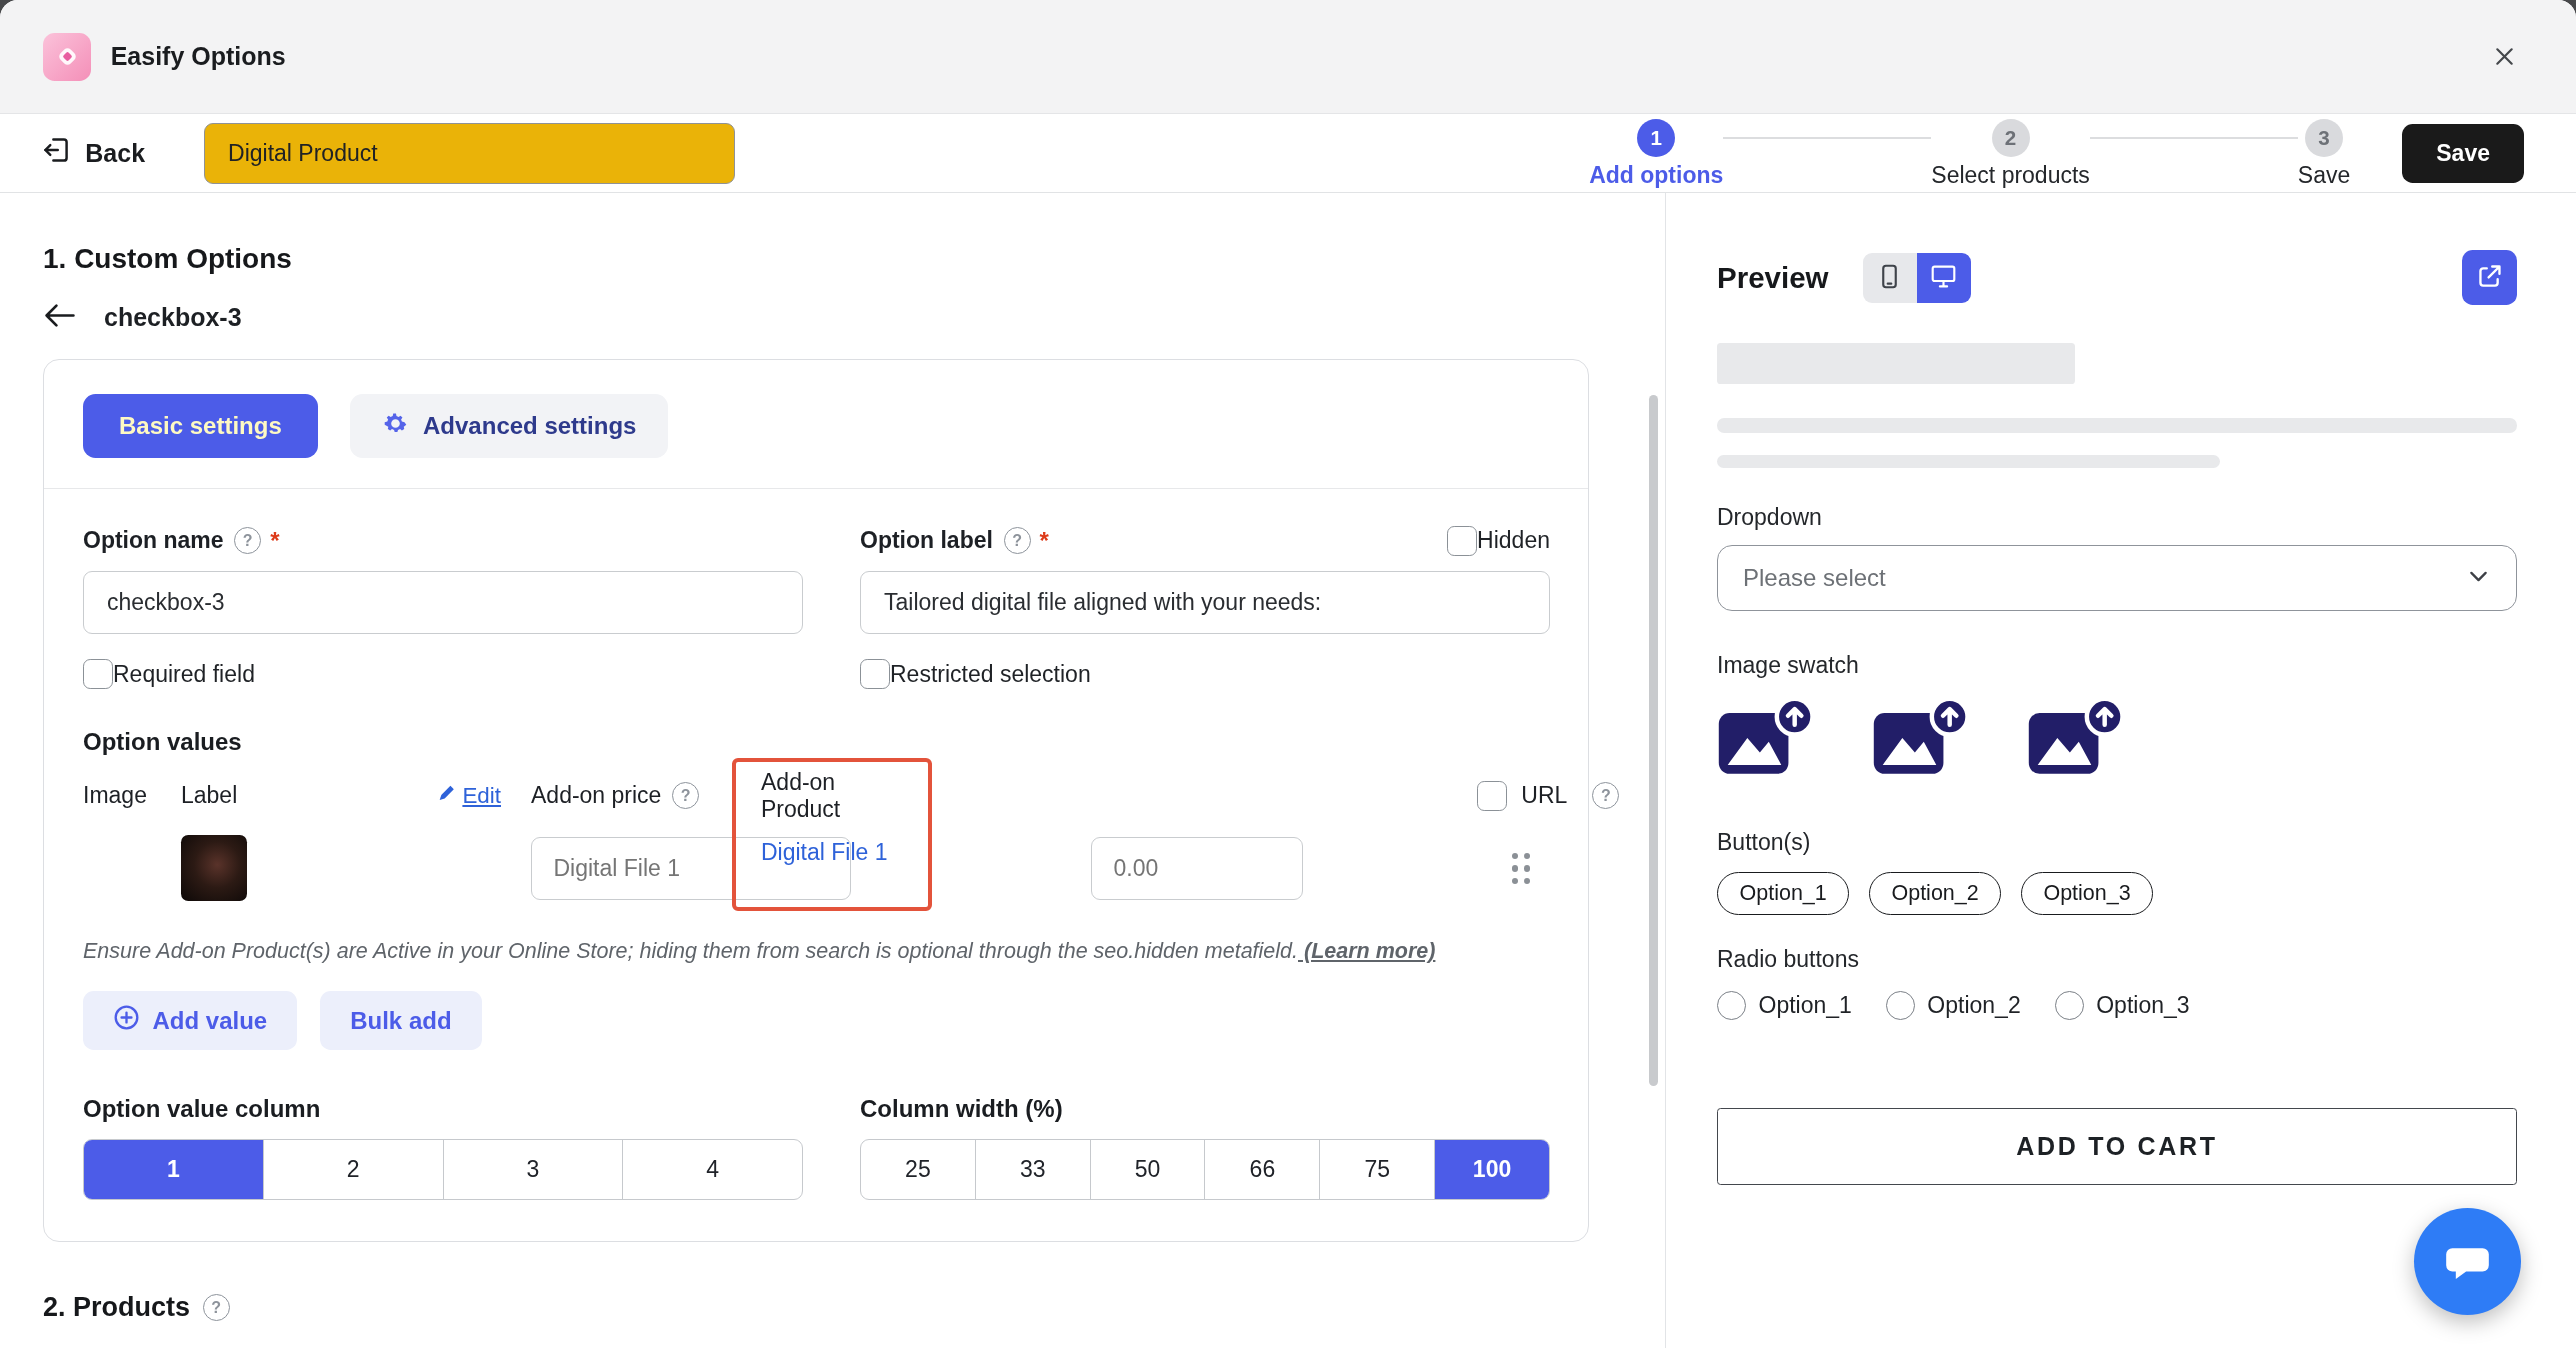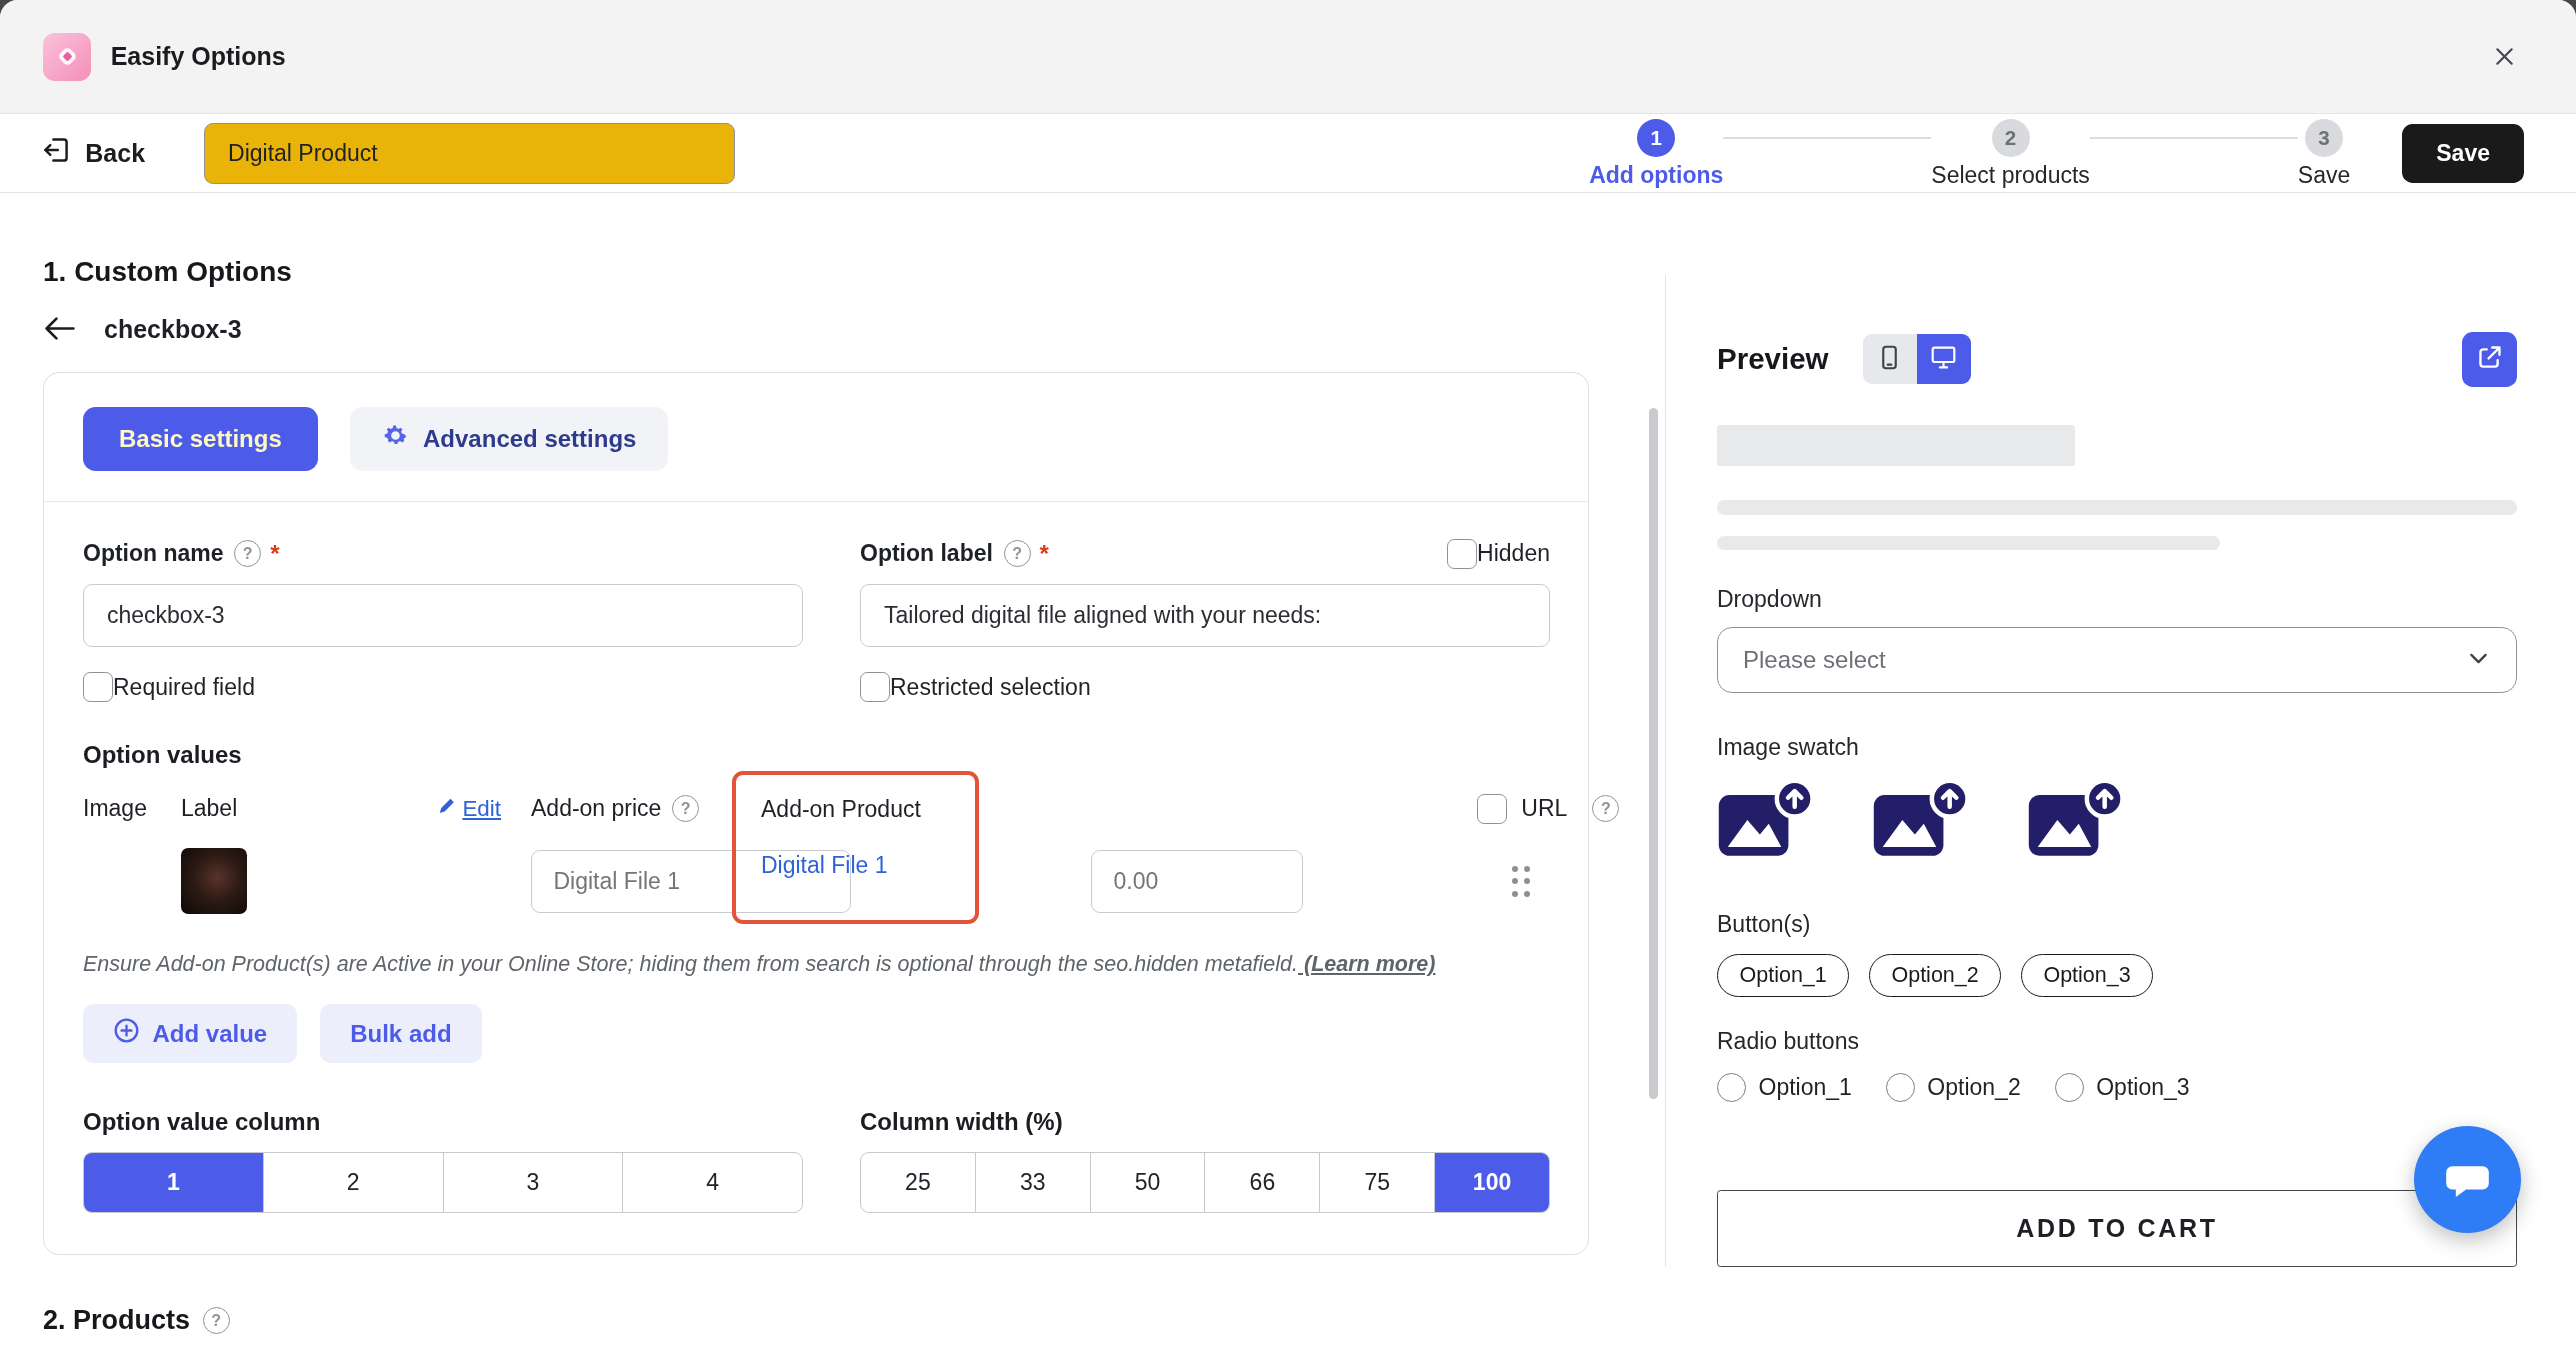--- a/index.html
+++ b/index.html
@@ -21,21 +21,21 @@
   .stepper { margin-left:auto; display:flex; align-items:flex-start; padding-top:1.8px; }
   .step { display:flex; flex-direction:column; align-items:center; }
   .step-circle { width:38px; height:38px; border-radius:50%; background:#d9dadd; color:#6d7177; font-size:20.6px; font-weight:600; display:flex; align-items:center; justify-content:center; }
   .step.active .step-circle { background:#4c5ce8; color:#fff; }
   .step-label { margin-top:5.4px; font-size:23px; color:#24272b; white-space:nowrap; }
   .step.active .step-label { color:#4c5ce8; font-weight:600; }
   .step-line { width:208px; height:2.7px; background:#dcdddf; margin-top:18px; }
   .save-btn { margin-left:52px; height:59px; padding:0 34px; background:#1a1a1a; color:#fff; font-size:23px; font-weight:600; border:none; border-radius:10.7px; cursor:pointer; font-family:inherit; }
 
   
-  .main { flex:1; display:flex; min-height:0; position:relative;align-items:center; }
+  .main { flex:1; display:flex; min-height:0; position:relative; }
   .left-pane { flex:1; padding:50px 39px 0 43px; position:relative; overflow:hidden; }
   .right-pane { width:911px; flex:0 0 auto; border-left:0.9px solid #e2e4e7; padding:57px 59px 0 51px; position:relative; overflow:hidden; }
 
   
   .sec-title { font-size:28px; font-weight:700; color:#16181b; display:flex; align-items:center; gap:12.5px; }
   .nav-row { margin-top:27px; display:flex; align-items:center; gap:27px; }
   .nav-label { font-size:25px; font-weight:600; color:#1d2024; }
 
   .card { margin-top:27px; width:1546px; border:0.9px solid #dcdee2; border-radius:16px; padding:34px 39px 41px; background:#fff; }
   .tabs { display:flex; align-items:center; gap:32px; }
@@ -57,21 +57,21 @@
   .form-checks { margin-top:25px; }
 
   .values-heading { margin-top:39px; font-size:24px; font-weight:700; color:#1a1d21; }
   .values-grid { margin-top:18px; display:grid; grid-template-columns:98px 350px 217px 343px 1fr 72px; grid-template-rows:43px 70px; row-gap:16px; align-items:center; position:relative; }
   .vh { font-size:23px; color:#1d2025; display:flex; align-items:center; }
   .vh-label { width:320px; display:flex; align-items:center; justify-content:space-between; }
   .edit-link { display:flex; align-items:center; gap:5.4px; color:#2e62d9; font-size:22.4px; text-decoration:underline; cursor:pointer; }
   .thumb { width:66px; height:66px; border-radius:7.2px; background:radial-gradient(circle at 55% 45%, #5a332a 0%, #2c1a14 45%, #0c0807 100%); }
   .label-input { width:320px; height:63px; border:0.9px solid #c9cccf; border-radius:9px; font-size:23px; padding:0 21.5px; outline:none; font-family:inherit; }
   .price-input { width:212px; height:63px; border:0.9px solid #c9cccf; border-radius:9px; font-size:23px; padding:0 21.5px; outline:none; font-family:inherit; }
-  .redbox { grid-column:4; grid-row:1 / 3; align-self:stretch; width:247px; margin:-16px 0 -7.2px -16px; border:4.5px solid #e3533b; border-radius:11px; padding:14.3px 18px 9px 25px; display:flex; flex-direction:column; }
+  .redbox { grid-column:4; grid-row:1 / 3; align-self:stretch; width:200px; margin:-16px 0 -7.2px -16px; border:4.5px solid #e3533b; border-radius:6px; padding:14.3px 18px 9px 25px; display:flex; flex-direction:column; }
   .redbox-title { font-size:23px; color:#1d2025; height:39px; display:flex; align-items:center; }
   .product-link { margin-top:23px; font-size:23px; color:#2e62d9; cursor:pointer; }
   .url-cell { display:flex; align-items:center; gap:14.3px; }
   .drag-handle { grid-column:6; grid-row:2; justify-self:end; margin-right:12.5px; width:25px; display:flex; flex-wrap:wrap; gap:6.3px; cursor:grab; }
   .drag-handle i { width:6.3px; height:6.3px; border-radius:50%; background:#8b9096; }
 
   .note { margin-top:19.7px; font-size:21.5px; font-style:italic; color:#5f646a; }
   .note b { font-weight:700; text-decoration:underline; cursor:pointer; }
   .value-btns { margin-top:27px; display:flex; gap:23px; }
   .btn-soft { height:59px; border-radius:10.7px; background:#eceffb; color:#4c5ce8; font-size:24px; font-weight:600; padding:0 30px; display:flex; align-items:center; gap:12.5px; border:none; cursor:pointer; font-family:inherit; }

